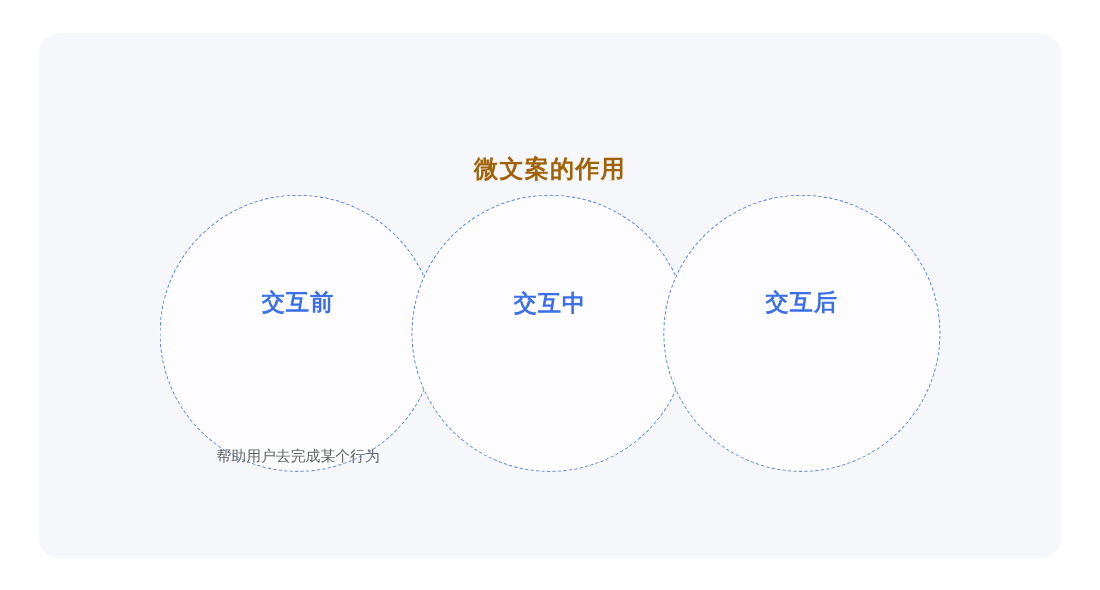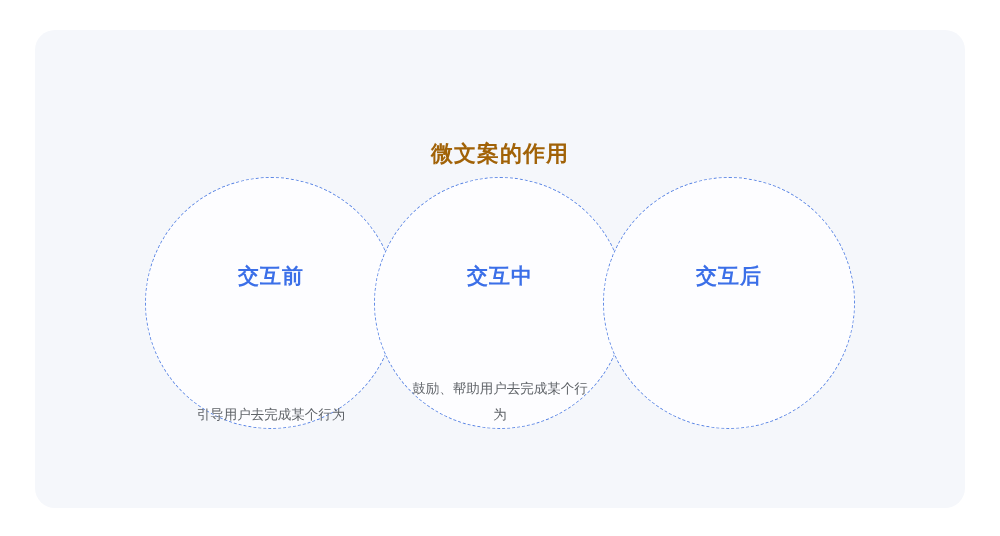--- a/index.html
+++ b/index.html
@@ -102,26 +102,25 @@
 <div class="stage">
 
   <div class="card">
 
     <div class="page-title">微文案的作用</div>
 
     <div class="circles">
 
       <div class="circle circle-1">
         <div class="circle-heading">交互前</div>
-        <div class="circle-desc">引导用户去完成某个行为</div>
+        <div class="circle-desc">帮助用户去完成某个行为</div>
       </div>
 
       <div class="circle circle-2">
         <div class="circle-heading">交互中</div>
-        <div class="circle-desc">鼓励、帮助用户去完成某个行为</div>
       </div>
 
       <div class="circle circle-3">
         <div class="circle-heading">交互后</div>
       </div>
 
     </div>
   </div>
 </div>
 

